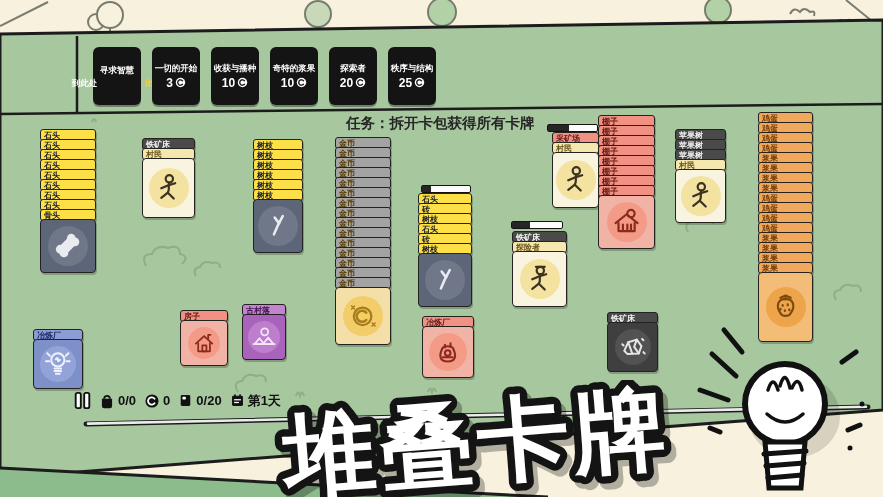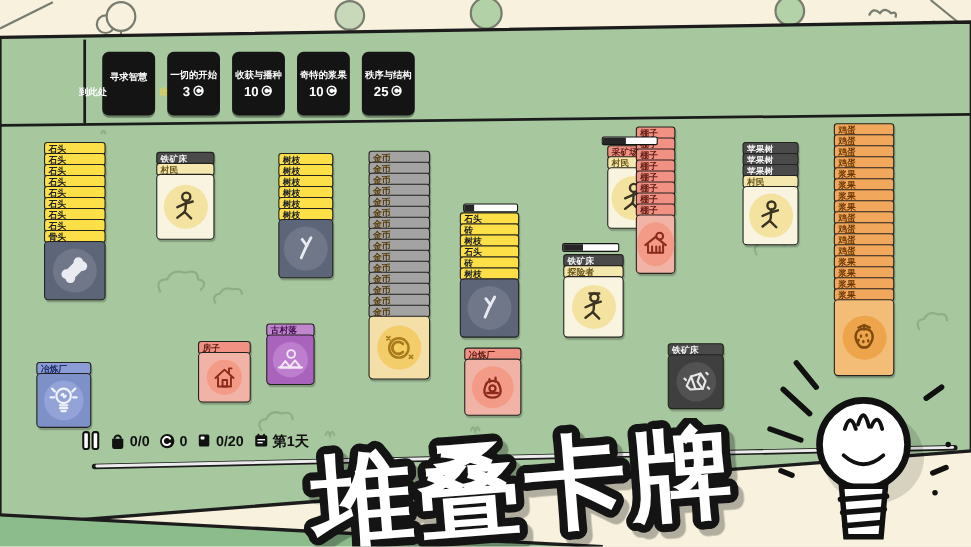--- a/index.html
+++ b/index.html
@@ -145,33 +145,46 @@
           <span>10</span>
           <span class="bcoin">
             <svg viewBox="0 0 14 14">
               <circle cx="7" cy="7" r="6" fill="#fff"></circle>
               <path d="M9.5 4.8 A3.4 3.4 0 1 0 9.5 9.2" fill="none" stroke="#222" stroke-width="1.8" stroke-linecap="round"></path>
             </svg>
           </span>
         </div>
       </div>
       <div class="shopbtn">
+        <div class="btitle">探索者</div>
+        <div class="bcost">
+          <span>20</span>
+          <span class="bcoin">
+            <svg viewBox="0 0 14 14">
+              <circle cx="7" cy="7" r="6" fill="#fff"></circle>
+              <path d="M9.5 4.8 A3.4 3.4 0 1 0 9.5 9.2" fill="none" stroke="#222" stroke-width="1.8" stroke-linecap="round"></path>
+            </svg>
+          </span>
+        </div>
+      </div>
+      <div class="shopbtn">
         <div class="btitle">秩序与结构</div>
         <div class="bcost">
           <span>25</span>
           <span class="bcoin">
             <svg viewBox="0 0 14 14">
               <circle cx="7" cy="7" r="6" fill="#fff"></circle>
               <path d="M9.5 4.8 A3.4 3.4 0 1 0 9.5 9.2" fill="none" stroke="#222" stroke-width="1.8" stroke-linecap="round"></path>
             </svg>
           </span>
         </div>
       </div>
     </div>
 
+  <div class="task">任务：拆开卡包获得所有卡牌</div>
 
   <div id="card-layer">
       <div class="stack" style="left: 40px; top: 131px; width: 56px;">
         <div class="bar stone">石头</div>
         <div class="bar stone">石头</div>
         <div class="bar stone">石头</div>
         <div class="bar stone">石头</div>
         <div class="bar stone">石头</div>
         <div class="bar stone">石头</div>
         <div class="bar stone">石头</div>
@@ -228,21 +241,21 @@
           <span class="iconcircle salmon" style="width: 32px; height: 32px;">
             <svg viewBox="0 0 48 48" fill="none" stroke="currentColor" stroke-width="3" stroke-linecap="round" stroke-linejoin="round">
               <path d="M10 25 L24 12 L38 25"></path>
               <path d="M14 24 L14 38 L34 38 L34 24"></path>
               <rect x="21" y="28" width="7" height="10"></rect>
               <path d="M31 16 L31 10 L35 10"></path>
             </svg>
           </span>
         </div>
       </div>
-      <div class="stack" style="left: 242px; top: 296px; width: 44px;">
+      <div class="stack" style="left: 242px; top: 306px; width: 44px;">
         <div class="bar purple">古村落</div>
         <div class="cardbody purple" style="height: 46px;">
           <span class="iconcircle purple" style="width: 32px; height: 32px;">
             <svg viewBox="0 0 48 48" fill="none" stroke="currentColor" stroke-width="3" stroke-linecap="round" stroke-linejoin="round">
               <circle cx="25" cy="15" r="6"></circle>
               <path d="M8 36 L16 26 L24 36 Z"></path>
               <path d="M22 36 L31 25 L40 36 Z"></path>
               <path d="M6 36 L42 36"></path>
             </svg>
           </span>
@@ -344,21 +357,21 @@
             <svg viewBox="0 0 48 48" fill="none" stroke="currentColor" stroke-width="3" stroke-linecap="round" stroke-linejoin="round">
               <circle cx="25" cy="12" r="5"></circle>
               <path d="M25 17 C23 23 26 25 23 31"></path>
               <path d="M14 25 L23 21 L33 18"></path>
               <path d="M23 31 L14 38"></path>
               <path d="M23 31 L31 39"></path>
             </svg>
           </span>
         </div>
       </div>
-      <div class="stack" style="left: 578px; top: 117px; width: 36px;">
+      <div class="stack" style="left: 598px; top: 117px; width: 57px;">
         <div class="bar salmon">棚子</div>
         <div class="bar salmon">棚子</div>
         <div class="bar salmon">棚子</div>
         <div class="bar salmon">棚子</div>
         <div class="bar salmon">棚子</div>
         <div class="bar salmon">棚子</div>
         <div class="bar salmon">棚子</div>
         <div class="bar salmon">棚子</div>
         <div class="cardbody salmon" style="height: 54px;">
           <span class="iconcircle salmon" style="width: 40px; height: 40px;">

